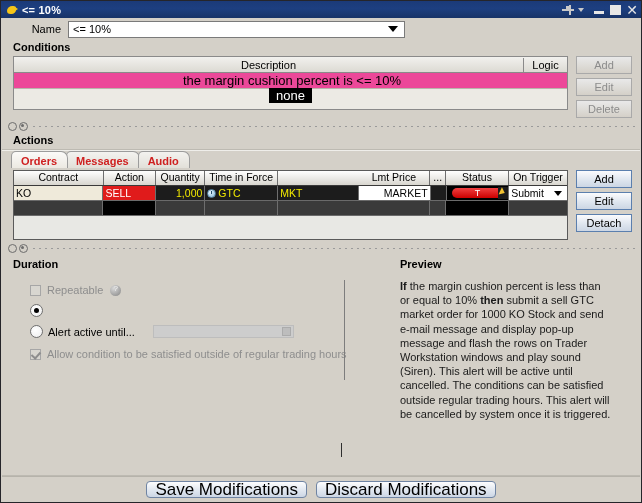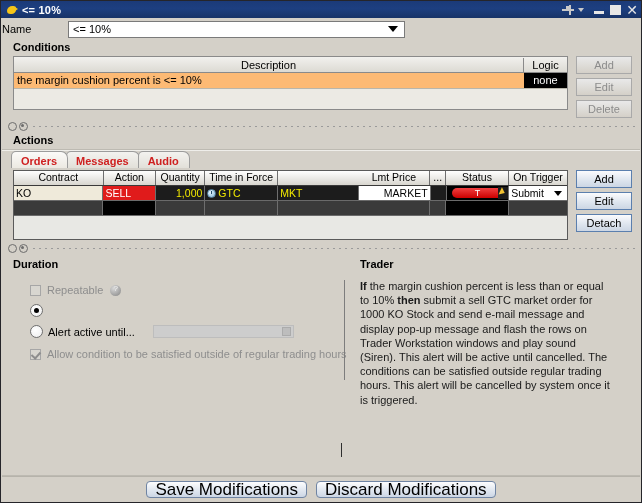--- a/index.html
+++ b/index.html
@@ -110,20 +110,21 @@
 
   .name-row {
     display:flex;
     align-items:center;
     padding: 4px 0 4px 0;
     height:20px;
     box-sizing:border-box;
   }
   .name-label {
     width: 66px;
+    text-align:right;
     font-size:11px;
     color:#000;
     padding-right:7px;
     box-sizing:border-box;
   }
   .combo {
     flex: 0 0 auto;
     width: 337px;
     height: 17px;
     background:#ffffff;
@@ -183,24 +184,25 @@
     line-height:14px;
   }
   .cond-head .c-logic {
     width:43px;
     text-align:center;
     line-height:14px;
   }
   .cond-row {
     display:flex;
     height:15px;
-    background:#fdba74;
+    background:#ec4899;
     border-bottom:1px solid #b9b6ab;
-    font-size:11px;
+    font-size:13px;
     align-items:center;
+    flex-direction:column;
   }
   .cond-row .c-desc {
     flex:1 1 auto;
     padding-left:3px;
     line-height:15px;
     white-space:nowrap;
   }
   .cond-row .c-logic {
     width:43px;
     background:#000000;
@@ -434,20 +436,21 @@
     border-top:5px solid #000;
     margin-right:5px;
   }
 
   
   .lower {
     display:flex;
     padding-left:11px;
     padding-right:27px;
     padding-top:4px;
+    gap:40px;
   }
   .dur-col { width:332px; flex:0 0 auto; position:relative;}
   .prev-col { flex:1 1 auto; padding-left:15px; }
 
   .dur-col:after{
     content:"";
     position:absolute;
     right:0px; top:22px;
     width:1px; height:100px;
     background:#7d7d7d;
@@ -727,21 +730,21 @@
           </div>
         </div>
 
         <div class="row-rth">
           <div class="chk checked"></div>
           <div class="opt-label dim">Allow condition to be satisfied outside of regular trading hours</div>
         </div>
       </div>
 
       <div class="prev-col">
-        <div class="lbl-bold">Trader</div>
+        <div class="lbl-bold">Preview</div>
         <div class="prev-text">
           <b>If</b><span> the margin cushion percent is less than or equal to 10% </span><b>then</b><span> submit a sell GTC market order for 1000 KO Stock and send e-mail message and display pop-up message and flash the rows on Trader Workstation windows and play sound (Siren). This alert will be active until cancelled. The conditions can be satisfied outside regular trading hours. This alert will be cancelled by system once it is triggered.</span>
         </div>
       </div>
     </div>
 
     <div class="mid-tick"></div>
     <div class="bottom-div"></div>
 
     <div class="footer">

